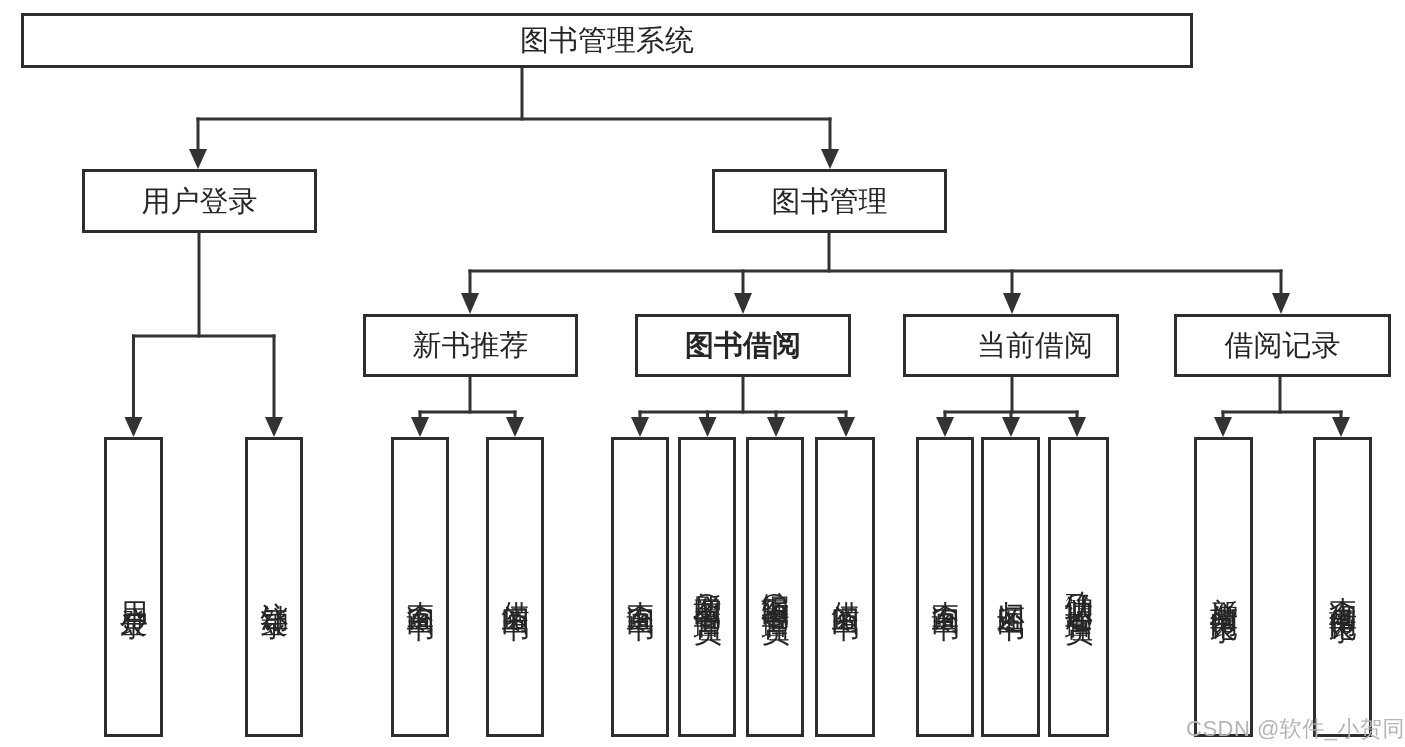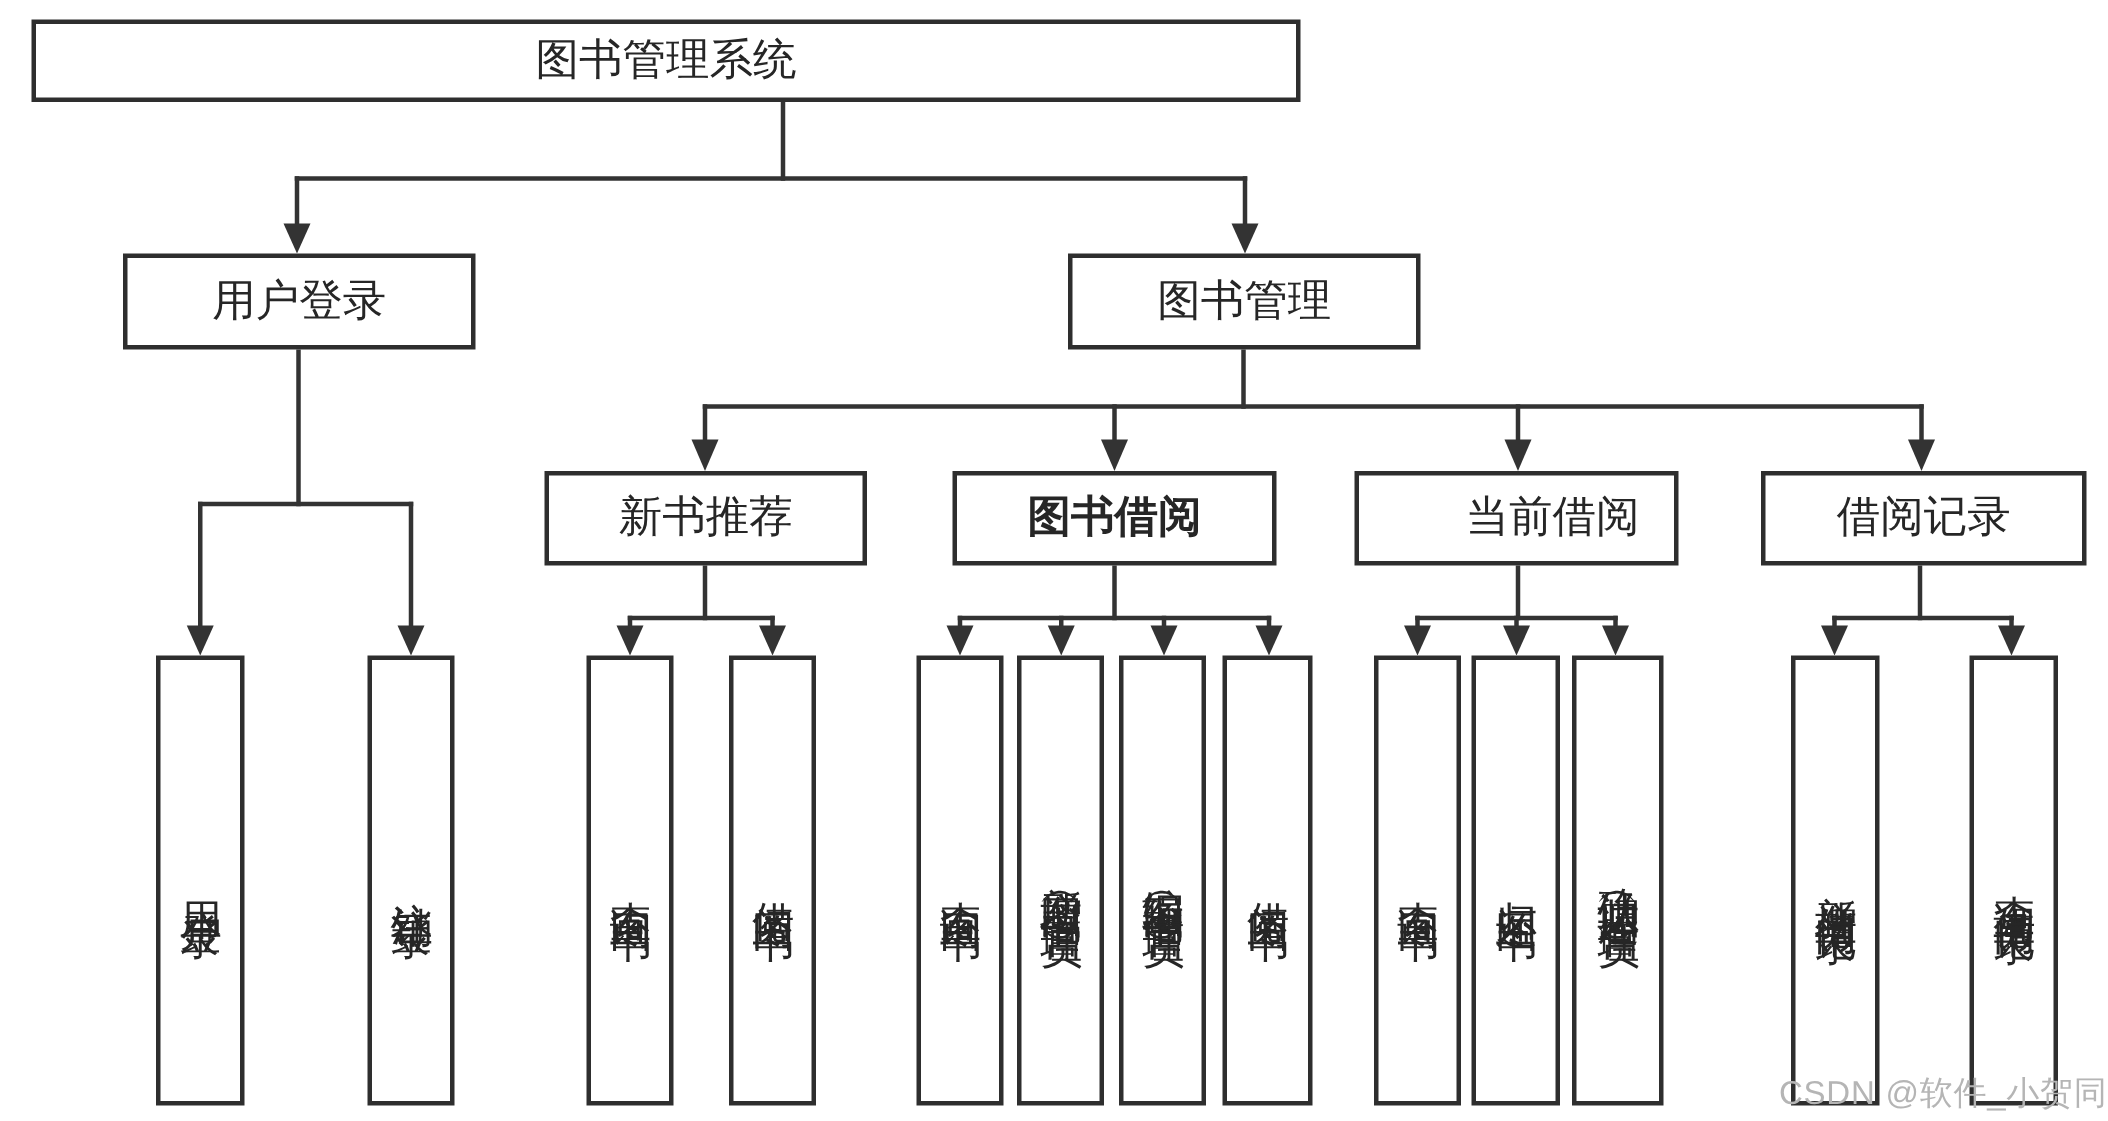--- a/index.html
+++ b/index.html
@@ -130,21 +130,21 @@
     <g>
       <line x1="1280" y1="377" x2="1280" y2="412"></line>
       <line x1="1223" y1="412" x2="1341" y2="412"></line>
       <line x1="1223" y1="412" x2="1223" y2="422"></line>
       <polygon points="1214,417 1232,417 1223,437" stroke="none"></polygon>
       <line x1="1341" y1="412" x2="1341" y2="422"></line>
       <polygon points="1332,417 1350,417 1341,437" stroke="none"></polygon>
     </g>
   </svg>
 
-  <div class="box hbox" style="left:21px; top:13px; width:846px; height:55px;">
+  <div class="box hbox" style="left:21px; top:13px; width:1172px; height:55px;">
     <span>图书管理系统</span>
   </div>
 
   <div class="box hbox" style="left:82px; top:169px; width:235px; height:64px;">
     <span>用户登录</span>
   </div>
   <div class="box hbox" style="left:363px; top:314px; width:215px; height:63px;">
     <span>新书推荐</span>
   </div>
 

